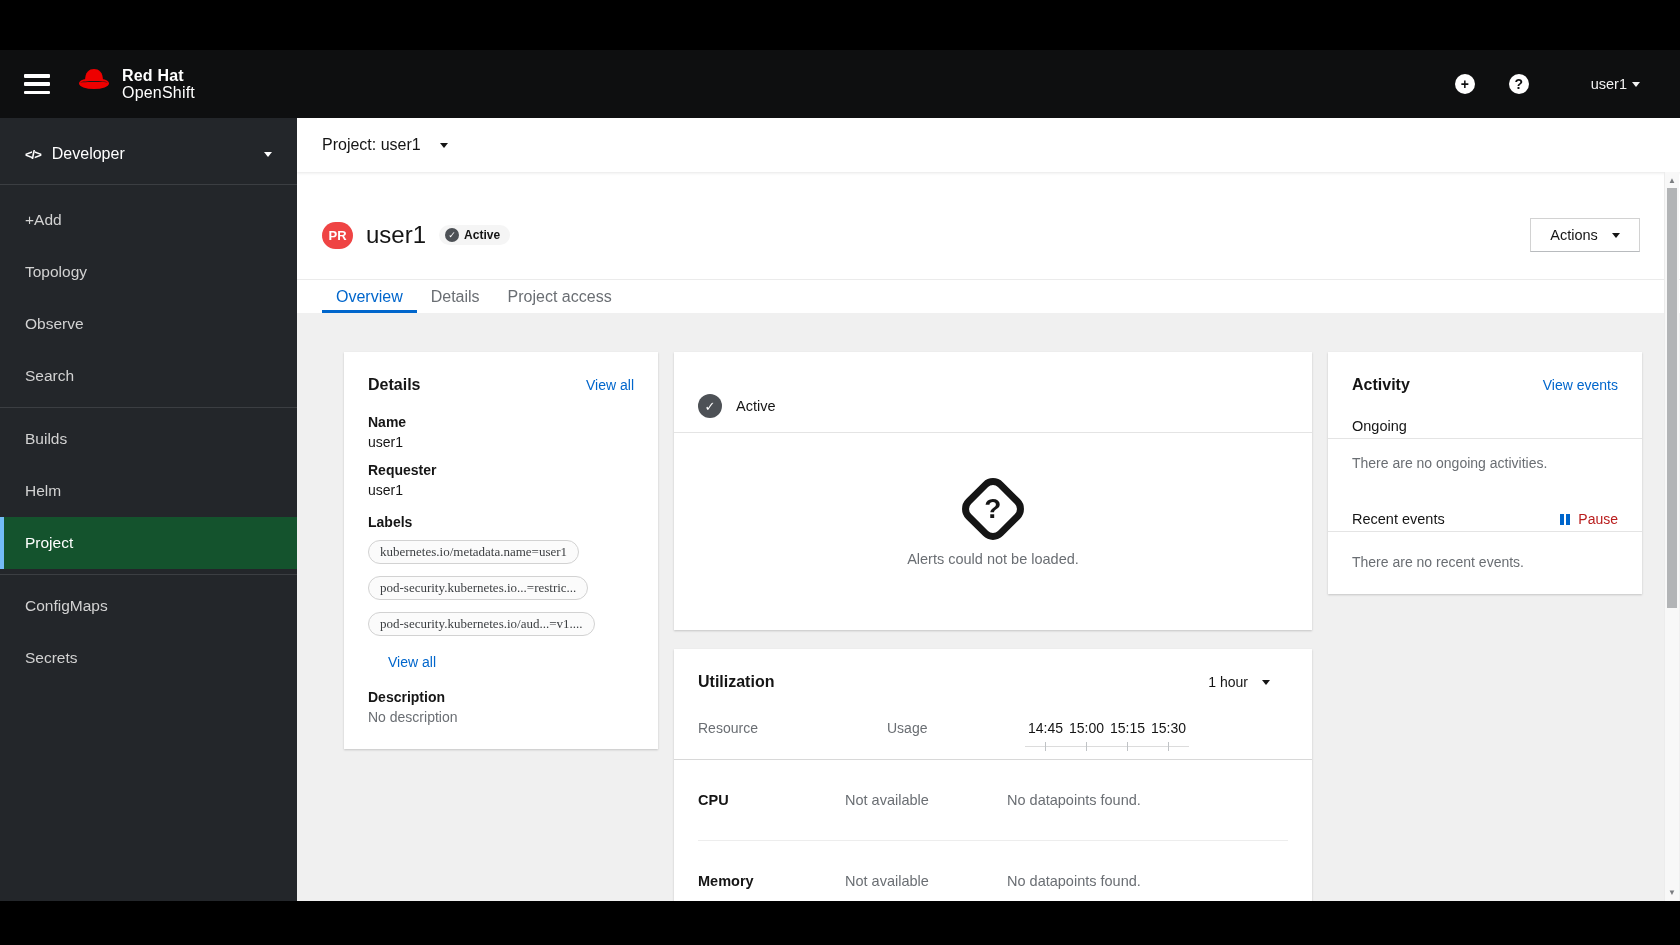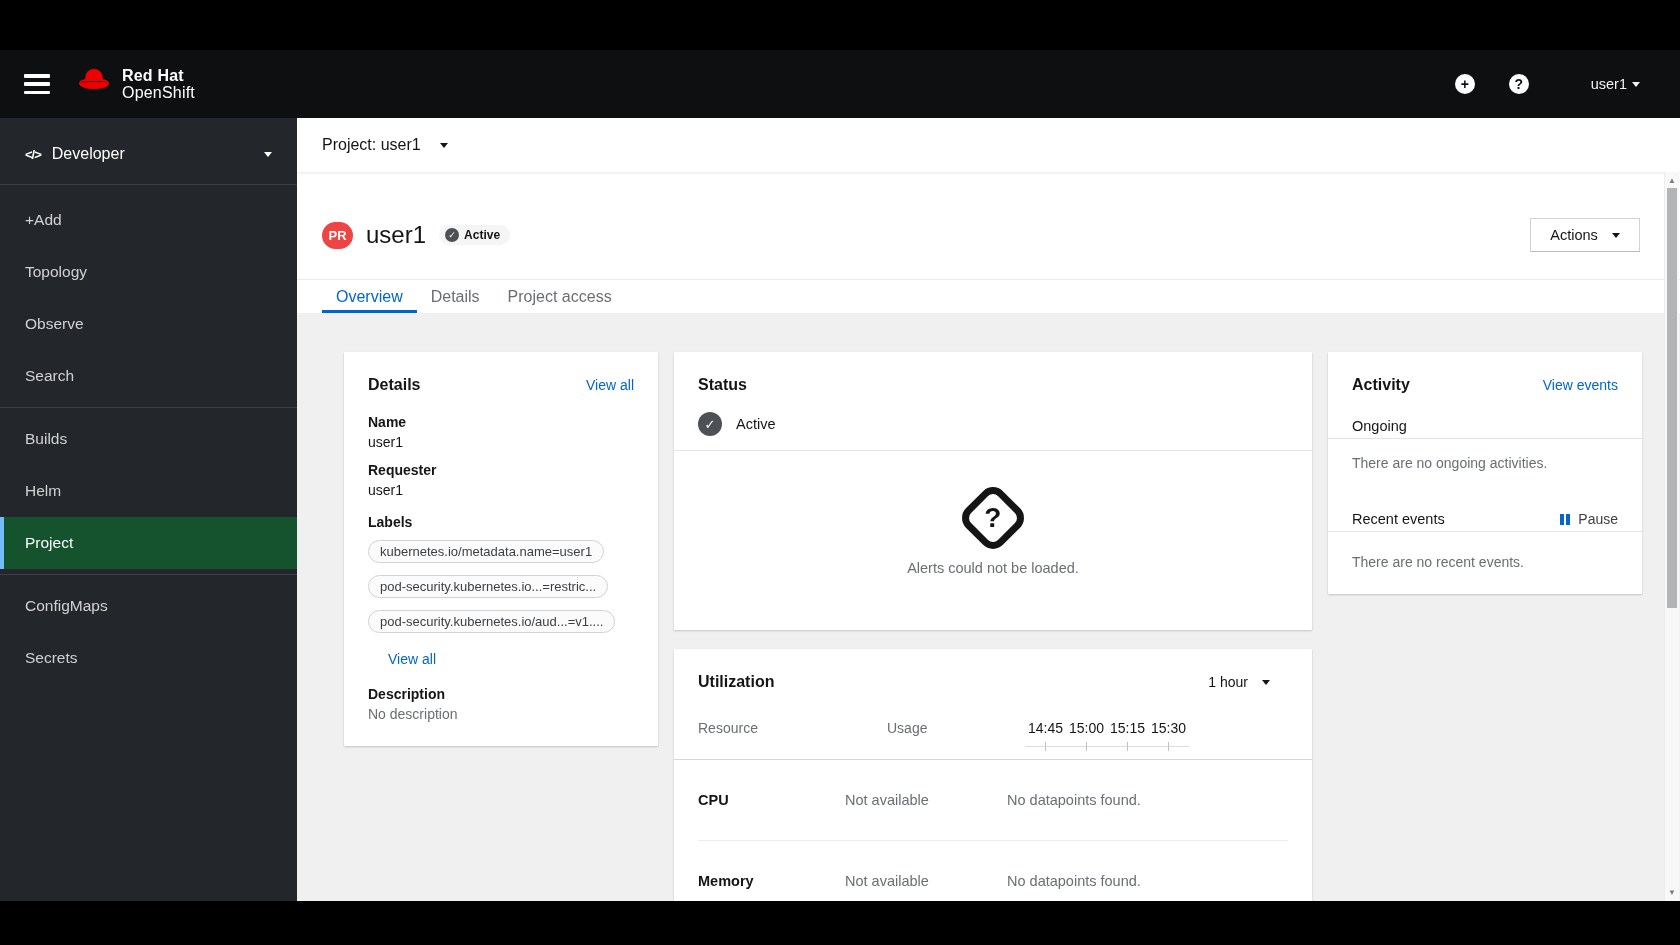--- a/index.html
+++ b/index.html
@@ -71,21 +71,21 @@
   .card-title { font-size:16px; font-weight:bold; color:#151515; }
   .card-head { display:flex; align-items:baseline; }
   .link { color:#0066cc; font-size:14px; cursor:pointer; text-decoration:none; }
   .card-head .link { margin-left:auto; }
 
   
   .fld-label { font-size:14px; font-weight:bold; color:#151515; }
   .fld-value { font-size:14px; color:#151515; margin-top:4px; }
   .mt20 { margin-top:20px; } .mt12 { margin-top:12px; } .mt16 { margin-top:16px; }
   .chip { display:inline-block; max-width:100%; overflow:hidden; white-space:nowrap; background:#fbfbfb; border:1px solid #d2d2d2;
-          border-radius:12px; padding:3px 11px; font-size:13px; color:#3c3f42; margin-top:8px; cursor:pointer; }
+          border-radius:12px; padding:3px 11px; font-size:13px; color:#3c3f42; margin-top:8px; cursor:pointer;font-family:Liberation Serif, serif; }
   .chips { margin-top:2px; }
   .details-viewall { display:inline-block; margin:14px 0 0 20px; }
   .desc-label { margin-top:18px; }
   .desc-value { color:#6a6e73; font-size:14px; margin-top:4px; }
 
   
   .status-card { min-height:278px; display:flex; flex-direction:column; }
   .status-row { display:flex; align-items:center; margin-top:18px; }
   .status-row .check-circle { width:24px; height:24px; font-size:13px; margin-right:14px; }
   .status-row .txt { font-size:14.5px; color:#151515; }
@@ -119,21 +119,21 @@
   .u-usage { width:162px; flex:none; font-size:14.5px; color:#6a6e73; }
   .u-data { flex:1; font-size:14.5px; color:#6a6e73; }
 
   
   .inventory-card { margin-top:30px; padding-top:14px; min-height:130px; }
   .inv-link { display:block; margin-top:16px; }
 
   
   .subhead { font-size:14.5px; color:#151515; margin-top:24px; }
   .recent-row { display:flex; align-items:center; margin-top:24px; }
-  .pause-btn { margin-left:auto; display:flex; align-items:center; color:#404040; font-size:14px; cursor:pointer; }
+  .pause-btn { margin-left:auto; display:flex; align-items:center; color:#b91c1c; font-size:14px; cursor:pointer; }
   .pause-icon { display:inline-flex; margin-right:6px; }
   .pause-icon i { width:3.5px; height:11px; background:#0066cc; display:inline-block; margin-right:2.5px; }
   .empty-line { font-size:14px; color:#6a6e73; padding:16px 0; }
   .empty-line.tall { padding:22px 0 0; }
   .act-hr { border:0; border-top:1px solid #e4e4e4; margin:4px -24px 0; }
 
   
   .scrollbar { position:absolute; top:172px; bottom:44px; right:1px; width:15px; background:#f8f8f8; border-left:1px solid #ececec; z-index:55; }
   .sb-arrow { position:absolute; left:0; right:0; text-align:center; font-size:8px; color:#7a7d80; cursor:pointer; }
   .sb-up { top:4px; } .sb-down { bottom:4px; }
@@ -242,21 +242,20 @@
           </div>
           <a class="link details-viewall">View all</a>
           <div class="fld-label desc-label">Description</div>
           <div class="desc-value">No description</div>
         </div>
 
       </div>
 
       <div class="col-mid">
         <div class="card status-card">
-          <div class="card-title">Status</div>
           <div class="status-row">
             <span class="check-circle">✓</span>
             <span class="txt">Active</span>
           </div>
           <hr class="hr-full">
           <div class="status-empty">
             <div class="unknown-icon">
                 <span>?</span>
               </div>
             <div class="status-empty-text">Alerts could not be loaded.</div>

